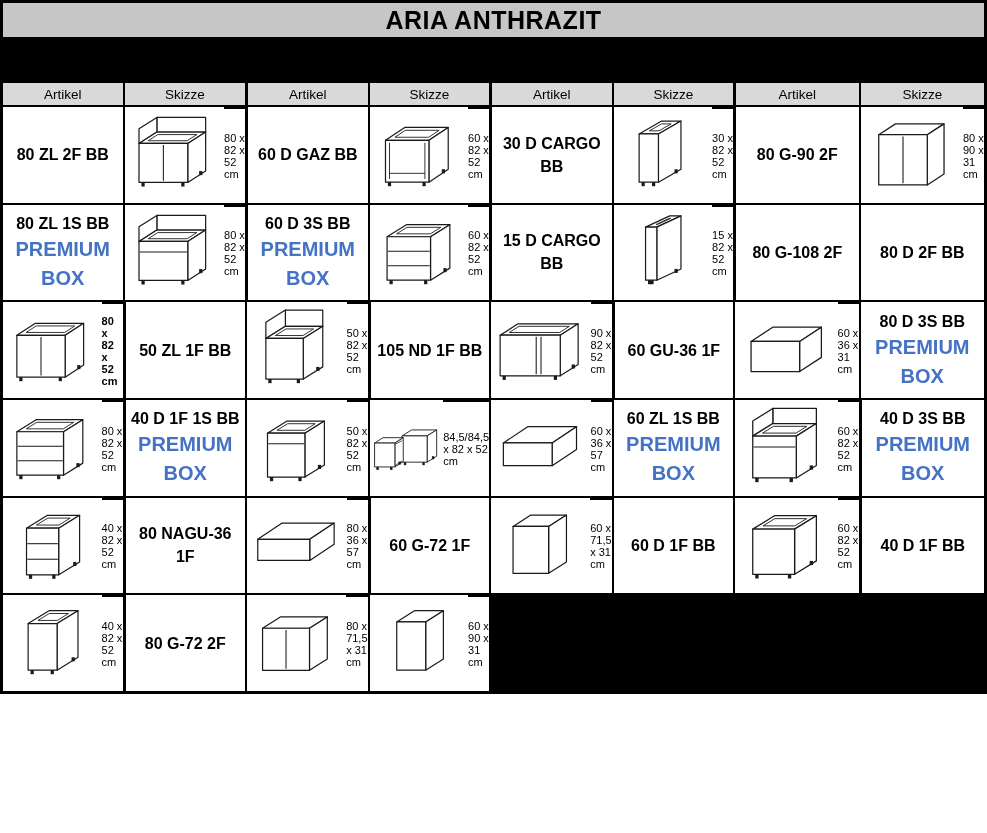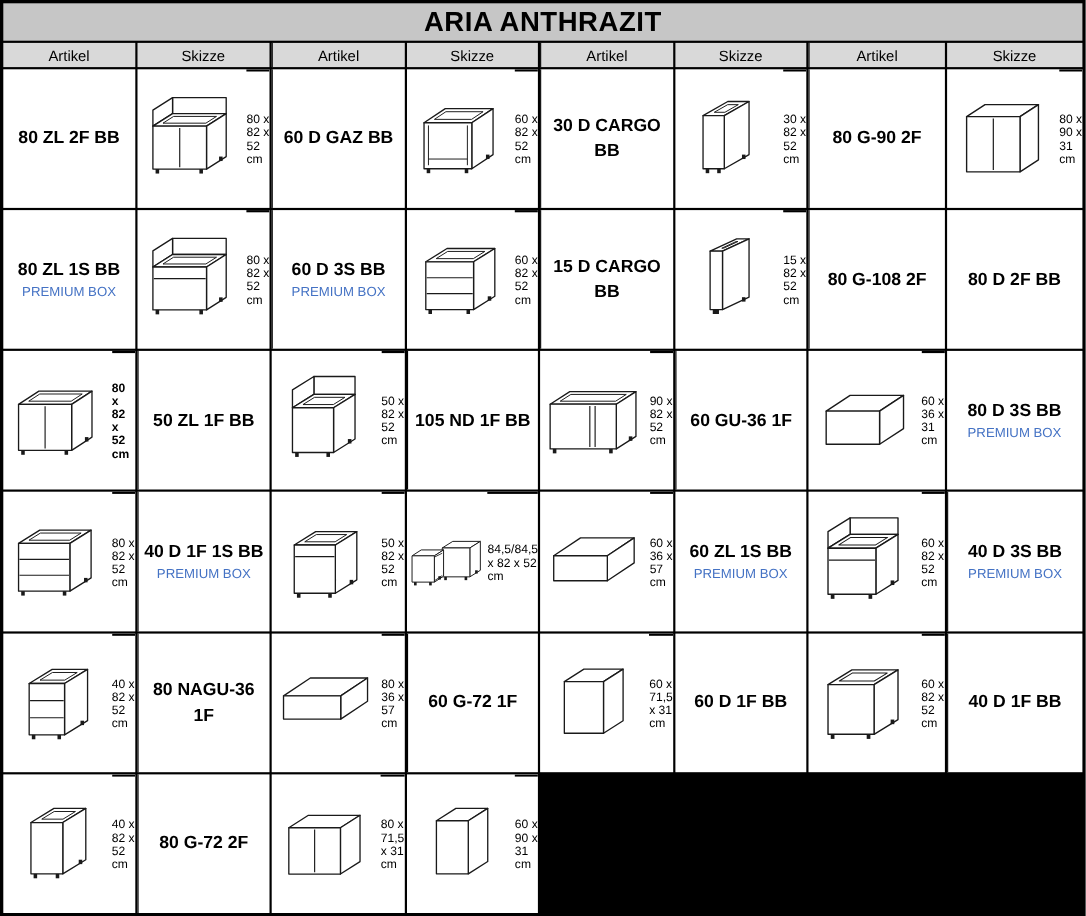--- a/index.html
+++ b/index.html
@@ -1,60 +1,61 @@
 <!DOCTYPE html>
 <html><head>
 <meta charset="utf-8">
 <style>
   * { box-sizing: border-box; margin: 0; padding: 0; }
   html, body { background: #fff; }
   body { font-family: "Liberation Sans", sans-serif; }
 
   .catalog {
-    width: 987px; height: 833px;
+    width: 987px; height: 694px;
     background: #000;
     padding: 3px;
     display: flex; flex-direction: column; gap: 2px;
   }
 
   .title-bar {
     height: 34px; flex: 0 0 34px;
     background: #c6c6c6;
     display: flex; align-items: center; justify-content: center;
     font-size: 25px; font-weight: bold; color: #000;
     letter-spacing: 0.5px;
   }
 
   .grid {
     flex: 1;
     display: grid;
     grid-template-columns: 122fr 123fr 123fr 122fr 123fr 122fr 126fr 126fr;
     grid-template-rows: 22px repeat(6, 1fr);
     gap: 2px;
     background: #000;
+    margin-top: 44px;
   }
 
   .cell { background: #fff; overflow: hidden; }
 
   .cell.header {
     background: #d9d9d9;
     display: flex; align-items: center; justify-content: center;
     font-size: 13.5px; color: #000;
   }
 
   .cell.gs { border-left: 1.5px solid #000; }
 
   .cell.artikel {
     display: flex; flex-direction: column;
     align-items: center; justify-content: center;
     text-align: center;
     padding: 4px;
   }
   .article-name { font-size: 16px; font-weight: bold; color: #000; line-height: 1.45; }
-  .premium { font-size: 12px; font-weight: normal; line-height: 1.45; }
+  .premium { font-size: 20px; font-weight: bold; line-height: 1.45; }
 
   .cell.skizze { display: flex; flex-direction: row; }
   .sketch { flex: 1; display: flex; align-items: center; justify-content: center; padding: 1px; min-height: 0; }
   .sketch svg { width: 100%; height: 100%; display: block; }
   .dims {
     flex: 0 0 21px;
     border-top: 2px solid #000;
     display: flex; align-items: center; justify-content: center;
     font-size: 11px; color: #000;
   }

